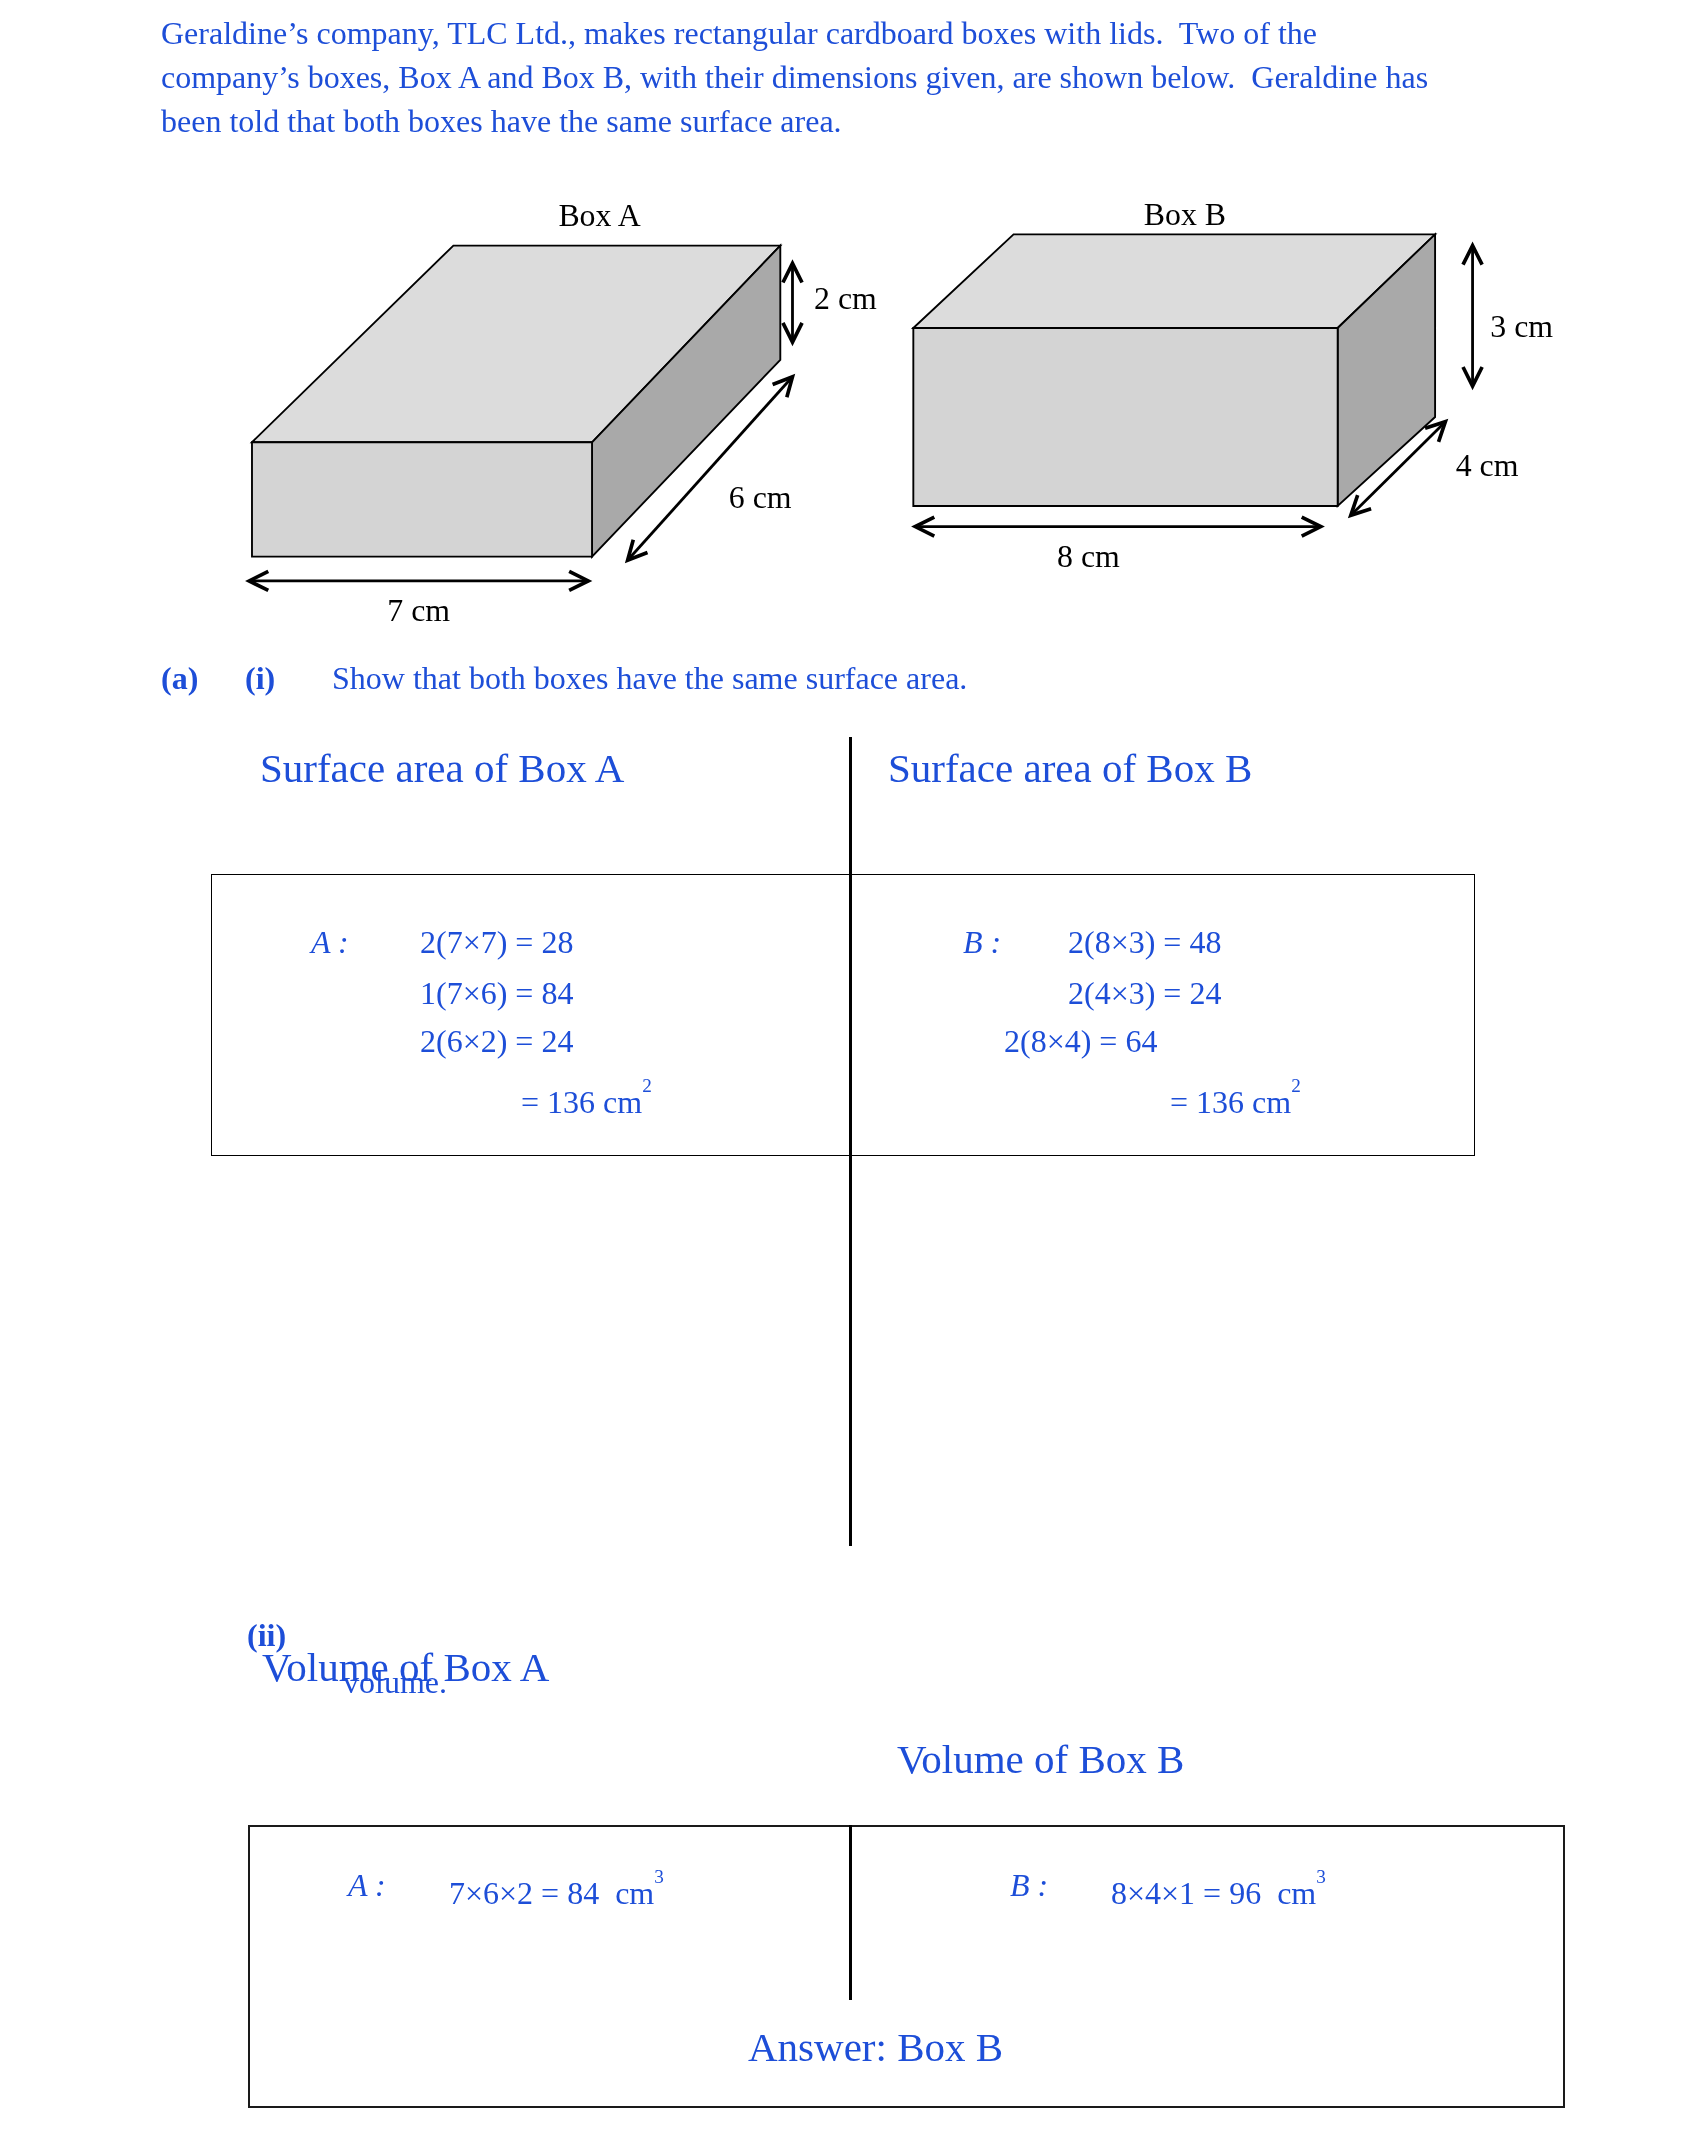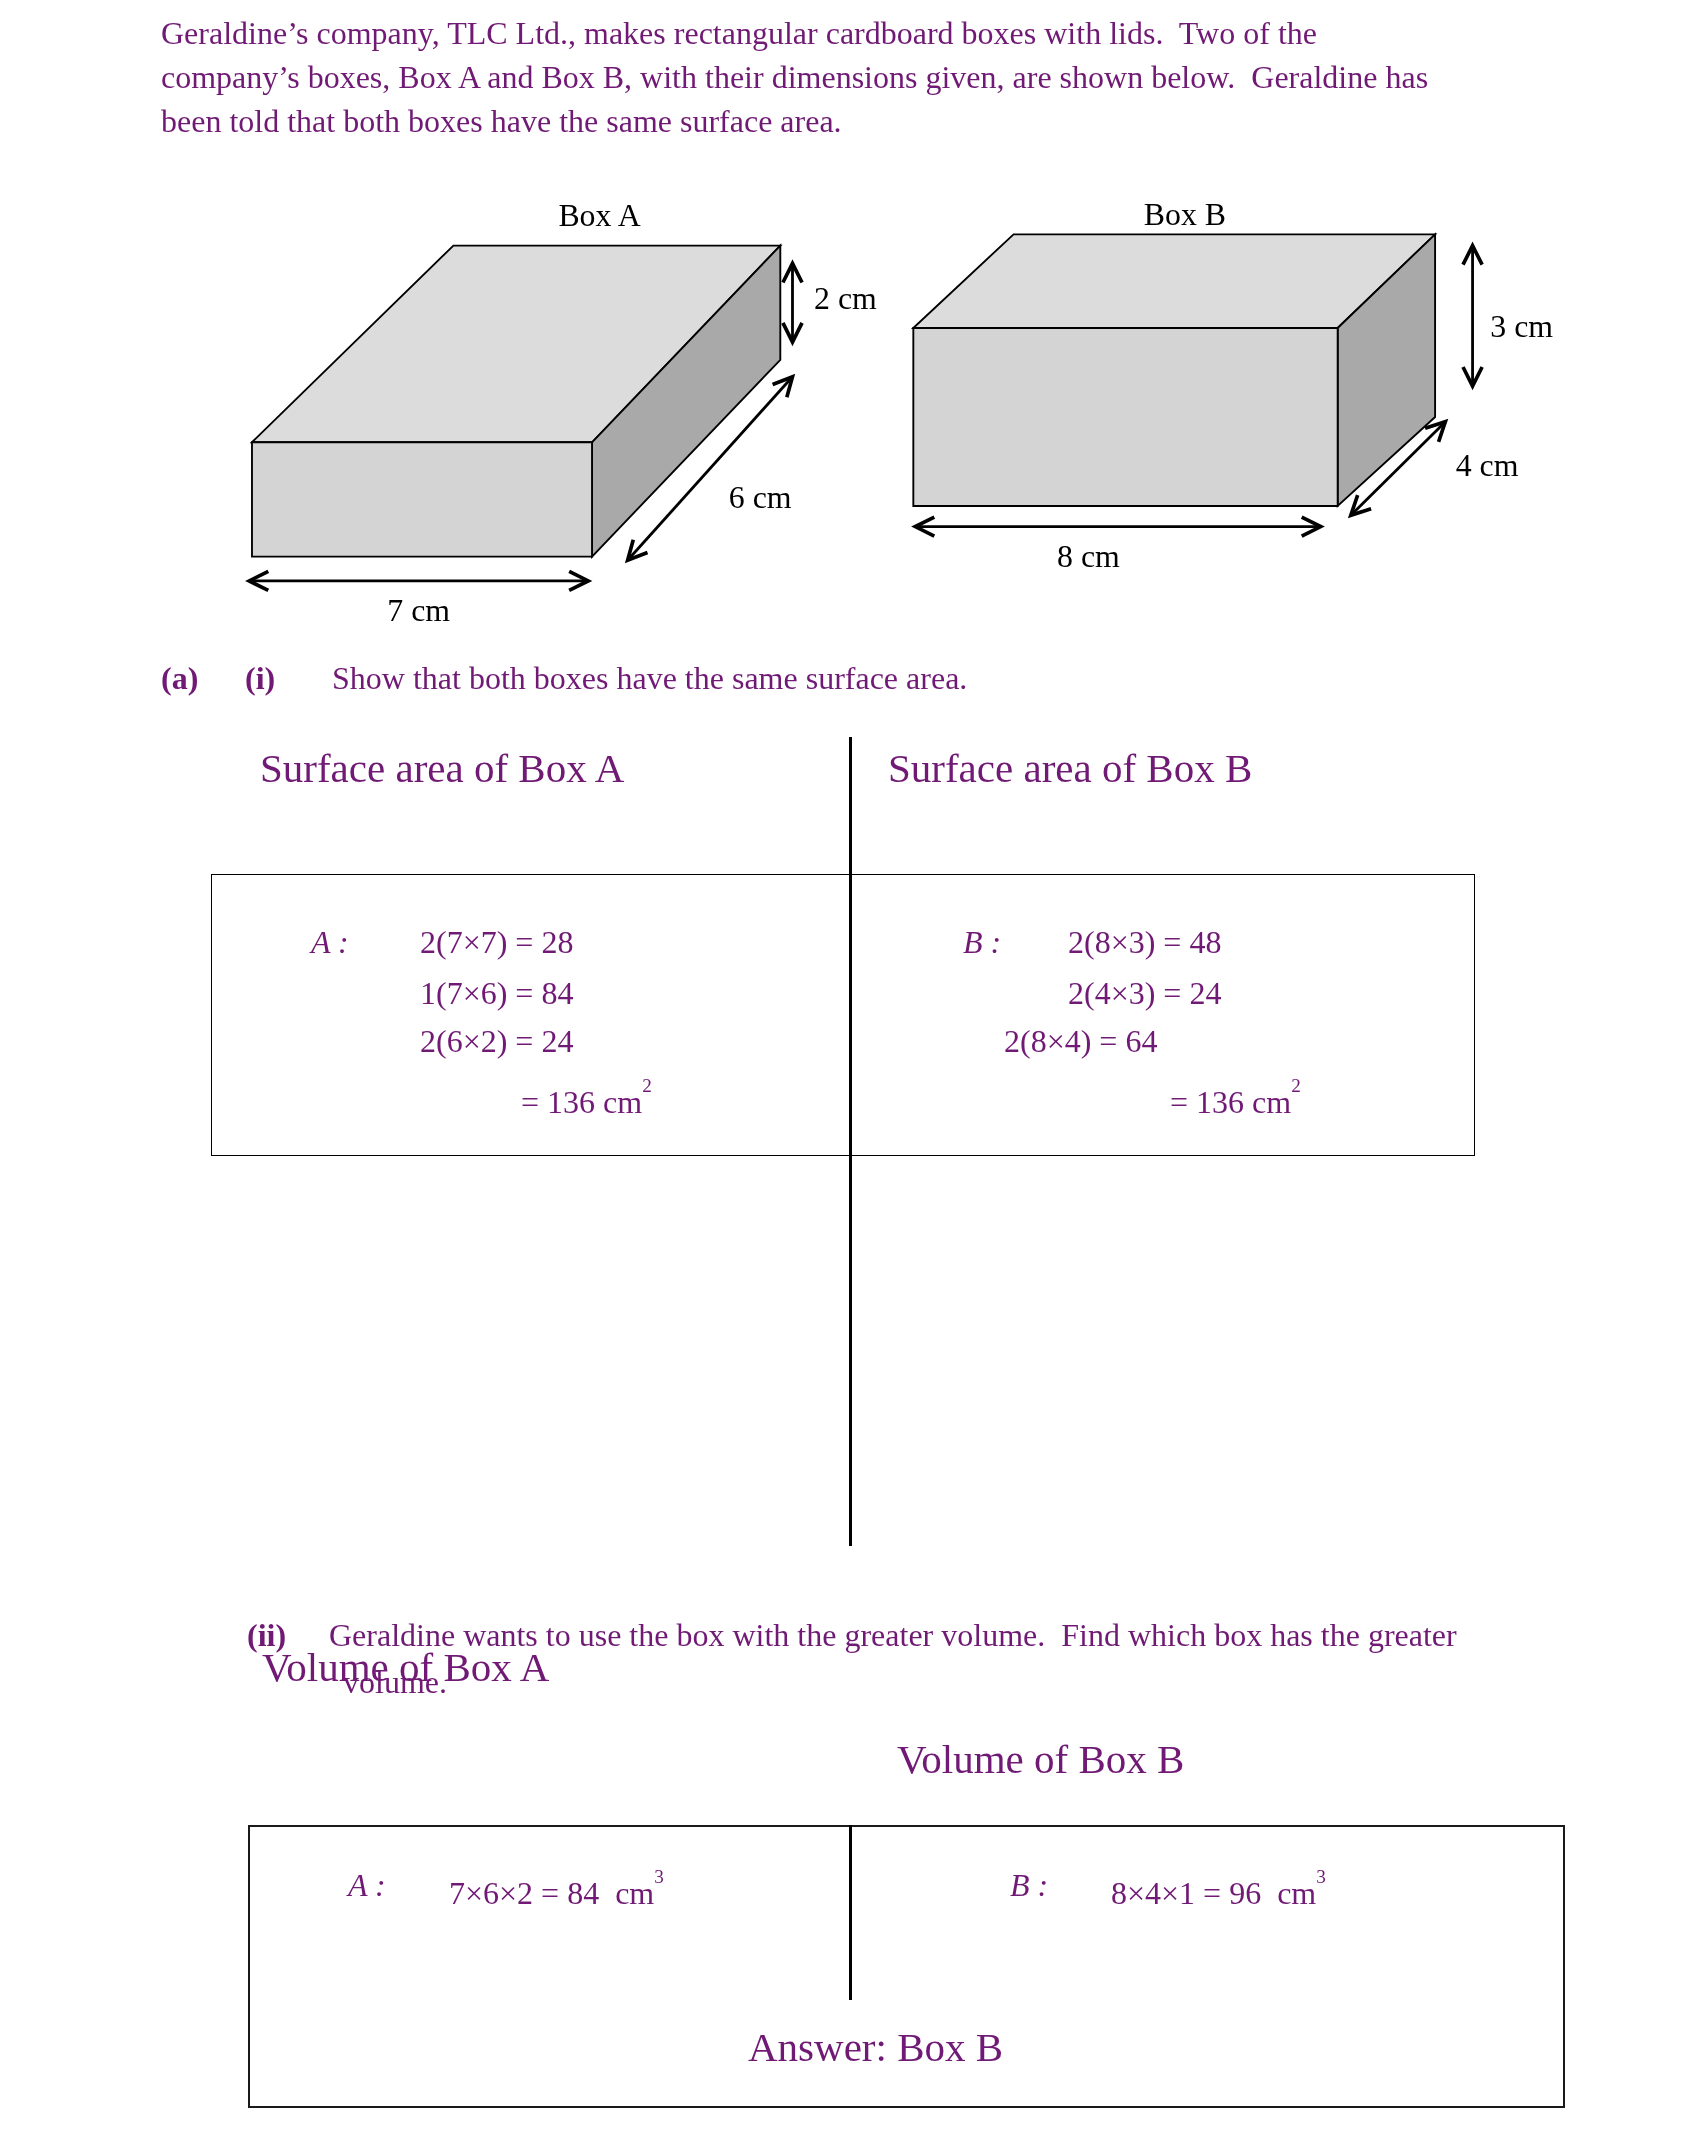--- a/index.html
+++ b/index.html
@@ -1,18 +1,18 @@
 <!DOCTYPE html>
 <html style="font-size:15px"><head>
 <meta charset="utf-8">
 <style>
   html,body { margin:0; padding:0; background:#ffffff; }
   .page {
     position:relative; width:1703px; height:2148px; background:#ffffff;
-    font-family:"Liberation Serif","DejaVu Serif",serif; color:#701a75;
+    font-family:"Liberation Serif","DejaVu Serif",serif; color:#1d4ed8;
     overflow:hidden;
   }
   .t { position:absolute; font-size:32px; line-height:37px; white-space:pre; }
   .h33 { font-size:41px; }
   .bold { font-weight:bold; }
   .it { font-style:italic; }
   .para { position:absolute; left:161px; top:11.2px; font-size:32px; line-height:44px; }
   .para .line { white-space:pre; }
   .vline { position:absolute; width:2.8px; background:#000; }
   .workbox { position:absolute; border:1.9px solid #000; background:transparent; }
@@ -83,21 +83,20 @@
   <span class="t" style="left:420px;top:1023px">2(6×2) = 24</span>
   <span class="t" style="left:521px;top:1076px"><span>= 136 cm</span><sup>2</sup></span>
 
   <span class="t it" style="left:963px;top:924px">B :</span>
   <span class="t" style="left:1068px;top:924px">2(8×3) = 48</span>
   <span class="t" style="left:1068px;top:975px">2(4×3) = 24</span>
   <span class="t" style="left:1004px;top:1023px">2(8×4) = 64</span>
   <span class="t" style="left:1170px;top:1076px"><span>= 136 cm</span><sup>2</sup></span>
 
   <span class="t bold" style="left:247px;top:1617px">(ii)</span>
-  <span class="t" style="left:329px;top:1617px">Geraldine wants to use the box with the greater volume.  Find which box has the greater</span>
   <span class="t" style="left:343px;top:1664px">volume.</span>
 
   <span class="t h33" style="left:262px;top:1649px">Volume of Box A</span>
   <span class="t h33" style="left:897px;top:1741px">Volume of Box B</span>
 
   <div class="workbox2" style="left:248px;top:1825px;width:1313px;height:279px"></div>
   <div class="vline" style="left:849px;top:1825px;height:175px"></div>
 
   <span class="t it" style="left:348px;top:1867px">A :</span>
   <span class="t" style="left:449px;top:1867px"><span>7×6×2 = 84  cm</span><sup>3</sup></span>

